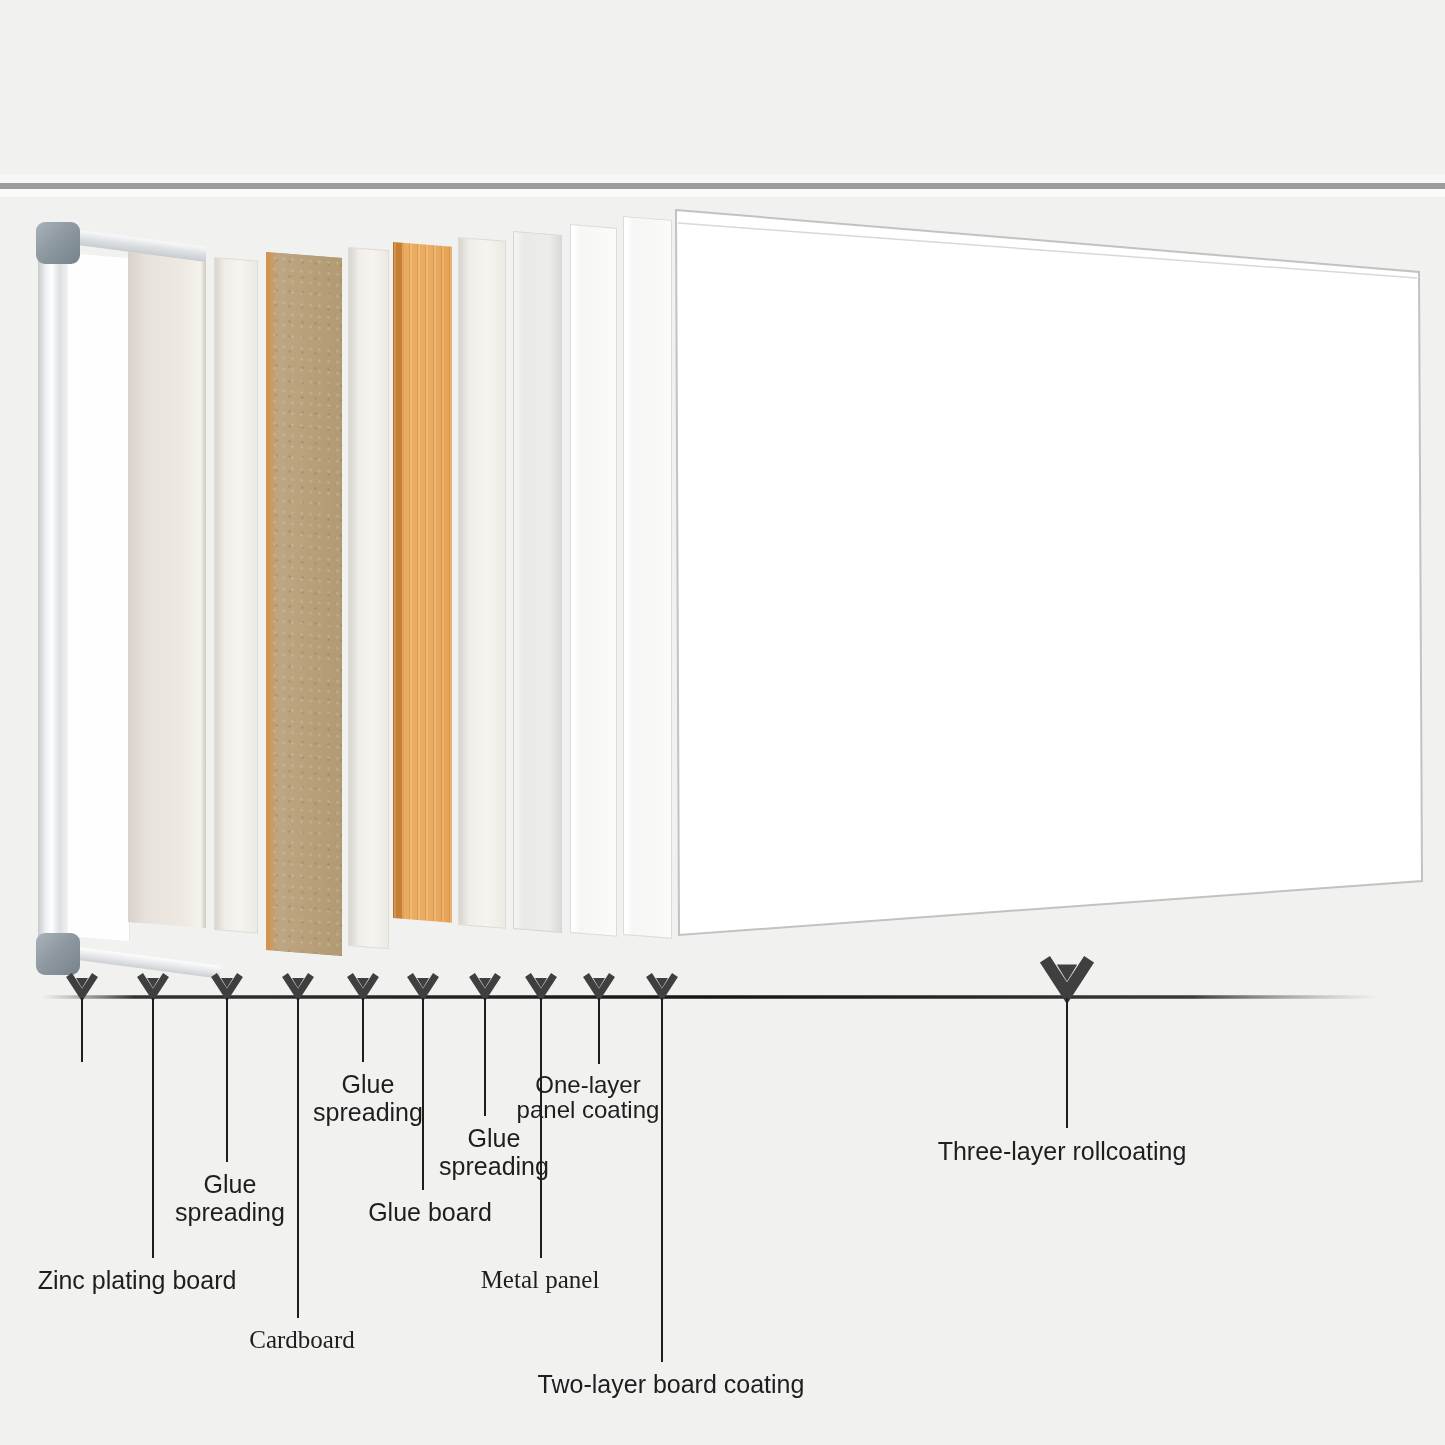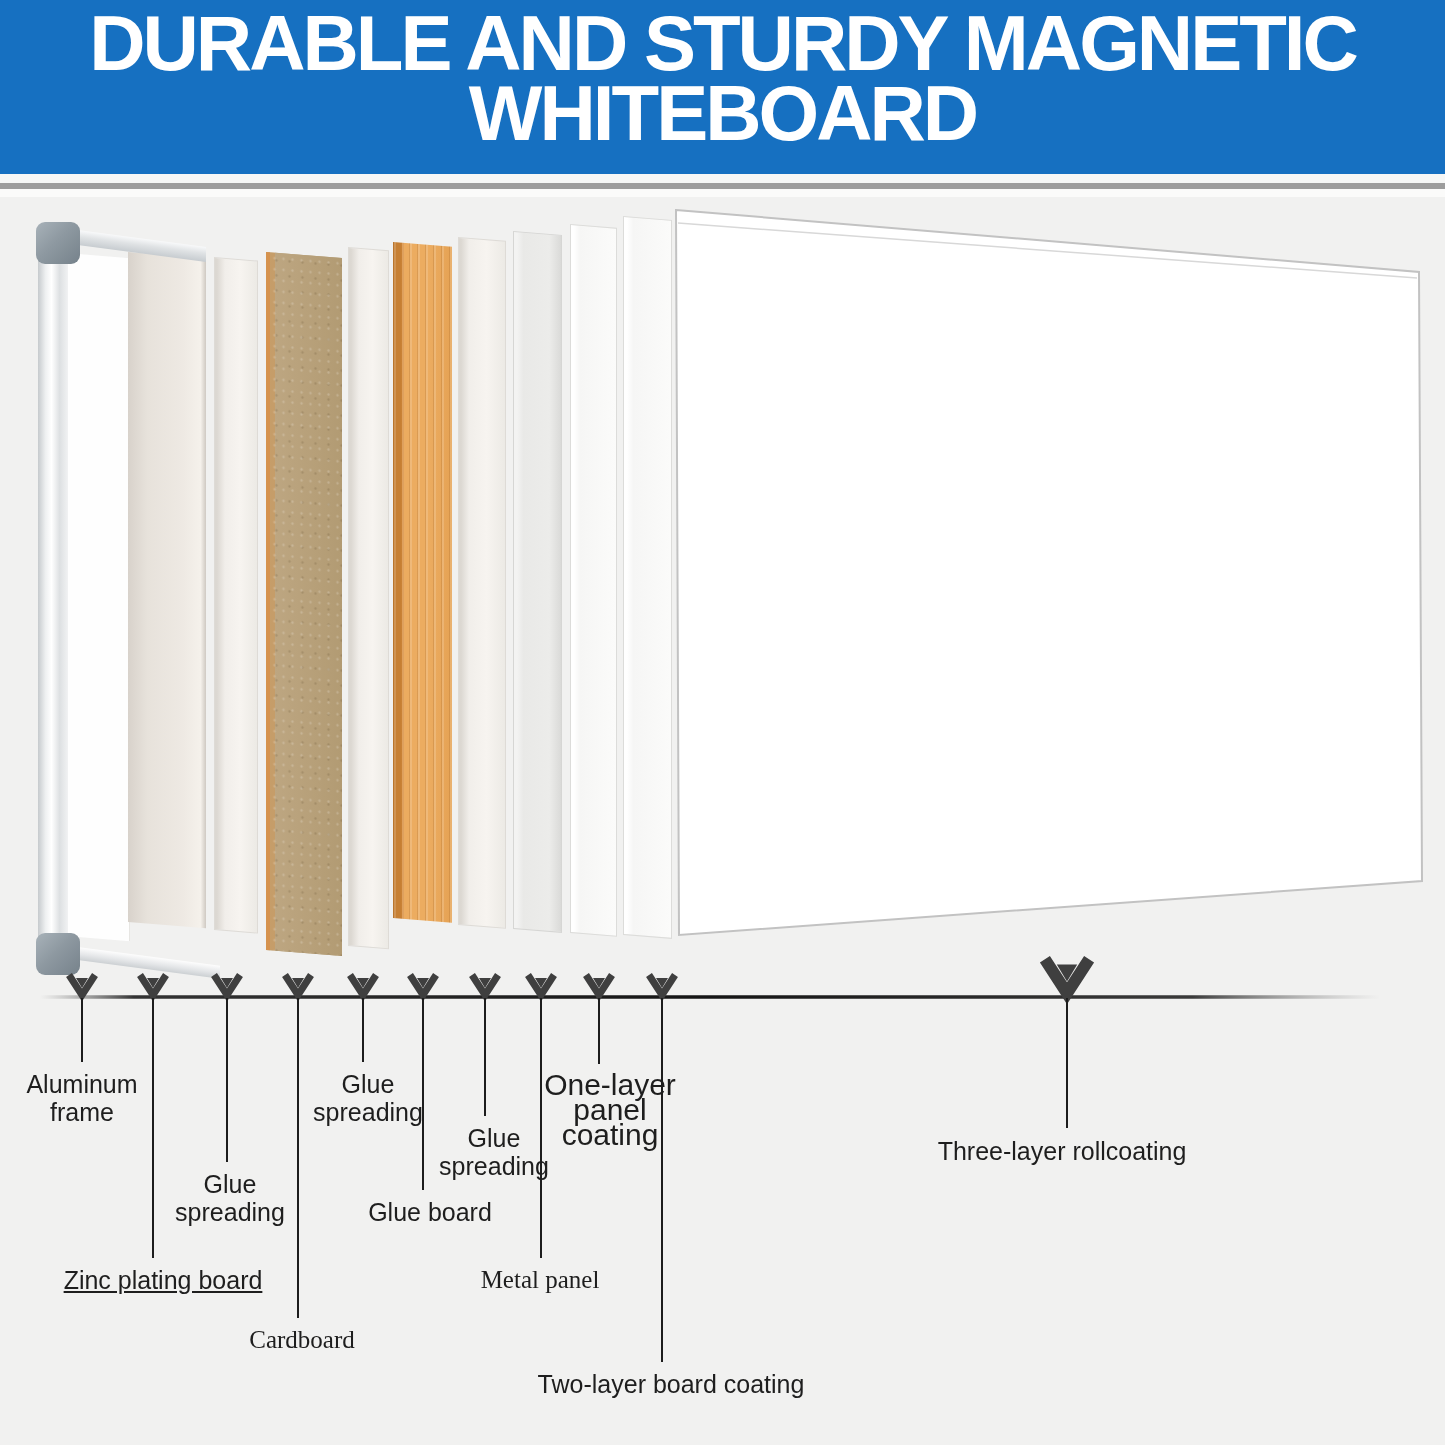--- a/index.html
+++ b/index.html
@@ -52,45 +52,39 @@
     background:linear-gradient(180deg,#fdfdfd 0,#e4e6e8 55%,#ccd0d3 100%);z-index:2;}
   .frame-cap{position:absolute;width:44px;height:42px;border-radius:9px;z-index:3;
     background:linear-gradient(135deg,#a8b2b9 0,#8e99a1 45%,#76828b 100%);}
   .cap-top{left:36px;top:222px;}
   .cap-bottom{left:36px;top:933px;}
 
   
   .callout-label{position:absolute;text-align:center;color:#1e1e1e;font-size:25px;line-height:28px;z-index:6;}
   .callout-label span{display:block;}
   .lab-0{left:2px;top:1070px;width:160px;}
-  .lab-1{left:33px;top:1266px;width:260px;text-decoration:underline;}
+  .lab-1{left:7px;top:1266px;width:260px;}
   .lab-2{left:150px;top:1170px;width:160px;}
   .lab-3{left:222px;top:1326px;width:160px;font-family:Liberation Serif, serif;}
   .lab-4{left:288px;top:1070px;width:160px;}
   .lab-5{left:330px;top:1198px;width:200px;}
   .lab-6{left:414px;top:1124px;width:160px;}
   .lab-7{left:440px;top:1266px;width:200px;font-family:Liberation Serif, serif;}
-  .lab-8{left:530px;top:1072px;width:160px;font-size:30px;line-height:25px;}
+  .lab-8{left:508px;top:1072px;width:160px;font-size:24px;line-height:25px;}
   .lab-9{left:536px;top:1370px;width:270px;}
   .lab-10{left:922px;top:1137px;width:280px;}
 
   svg.overlay{position:absolute;left:0;top:0;z-index:4;}
   svg.board{position:absolute;left:0;top:0;z-index:1;}
 </style>
 </head>
 <body>
 
 <div class="page">
 
-  <div class="header">
-    <div class="title">
-      <span>DURABLE AND STURDY MAGNETIC</span>
-      <span>WHITEBOARD</span>
-    </div>
-  </div>
   <div class="stripe-a"></div>
   <div class="stripe-b"></div>
   <div class="stripe-c"></div>
 
   <svg class="board" width="1445" height="1445" viewBox="0 0 1445 1445">
     <polygon points="676,210 1419,272 1422,881 679,935" fill="#ffffff" stroke="#c2c2c2" stroke-width="2"></polygon>
     <line x1="678" y1="223" x2="1417" y2="278" stroke="#d8d8d8" stroke-width="1.5"></line>
   </svg>
 
   <div class="panel p-frameboard"></div>
@@ -145,24 +139,20 @@
     <line x1="298" y1="998" x2="298" y2="1318" stroke="#1d1d1d" stroke-width="2"></line>
     <line x1="363" y1="998" x2="363" y2="1062" stroke="#1d1d1d" stroke-width="2"></line>
     <line x1="423" y1="998" x2="423" y2="1190" stroke="#1d1d1d" stroke-width="2"></line>
     <line x1="485" y1="998" x2="485" y2="1116" stroke="#1d1d1d" stroke-width="2"></line>
     <line x1="541" y1="998" x2="541" y2="1258" stroke="#1d1d1d" stroke-width="2"></line>
     <line x1="599" y1="998" x2="599" y2="1064" stroke="#1d1d1d" stroke-width="2"></line>
     <line x1="662" y1="998" x2="662" y2="1362" stroke="#1d1d1d" stroke-width="2"></line>
     <line x1="1067" y1="998" x2="1067" y2="1128" stroke="#1d1d1d" stroke-width="2"></line>
   </svg>
 
-  <div class="callout-label lab-0">
-    <span>Aluminum</span>
-    <span>frame</span>
-  </div>
   <div class="callout-label lab-1">
     <span>Zinc plating board</span>
   </div>
   <div class="callout-label lab-2">
     <span>Glue</span>
     <span>spreading</span>
   </div>
   <div class="callout-label lab-3">
     <span>Cardboard</span>
   </div>

